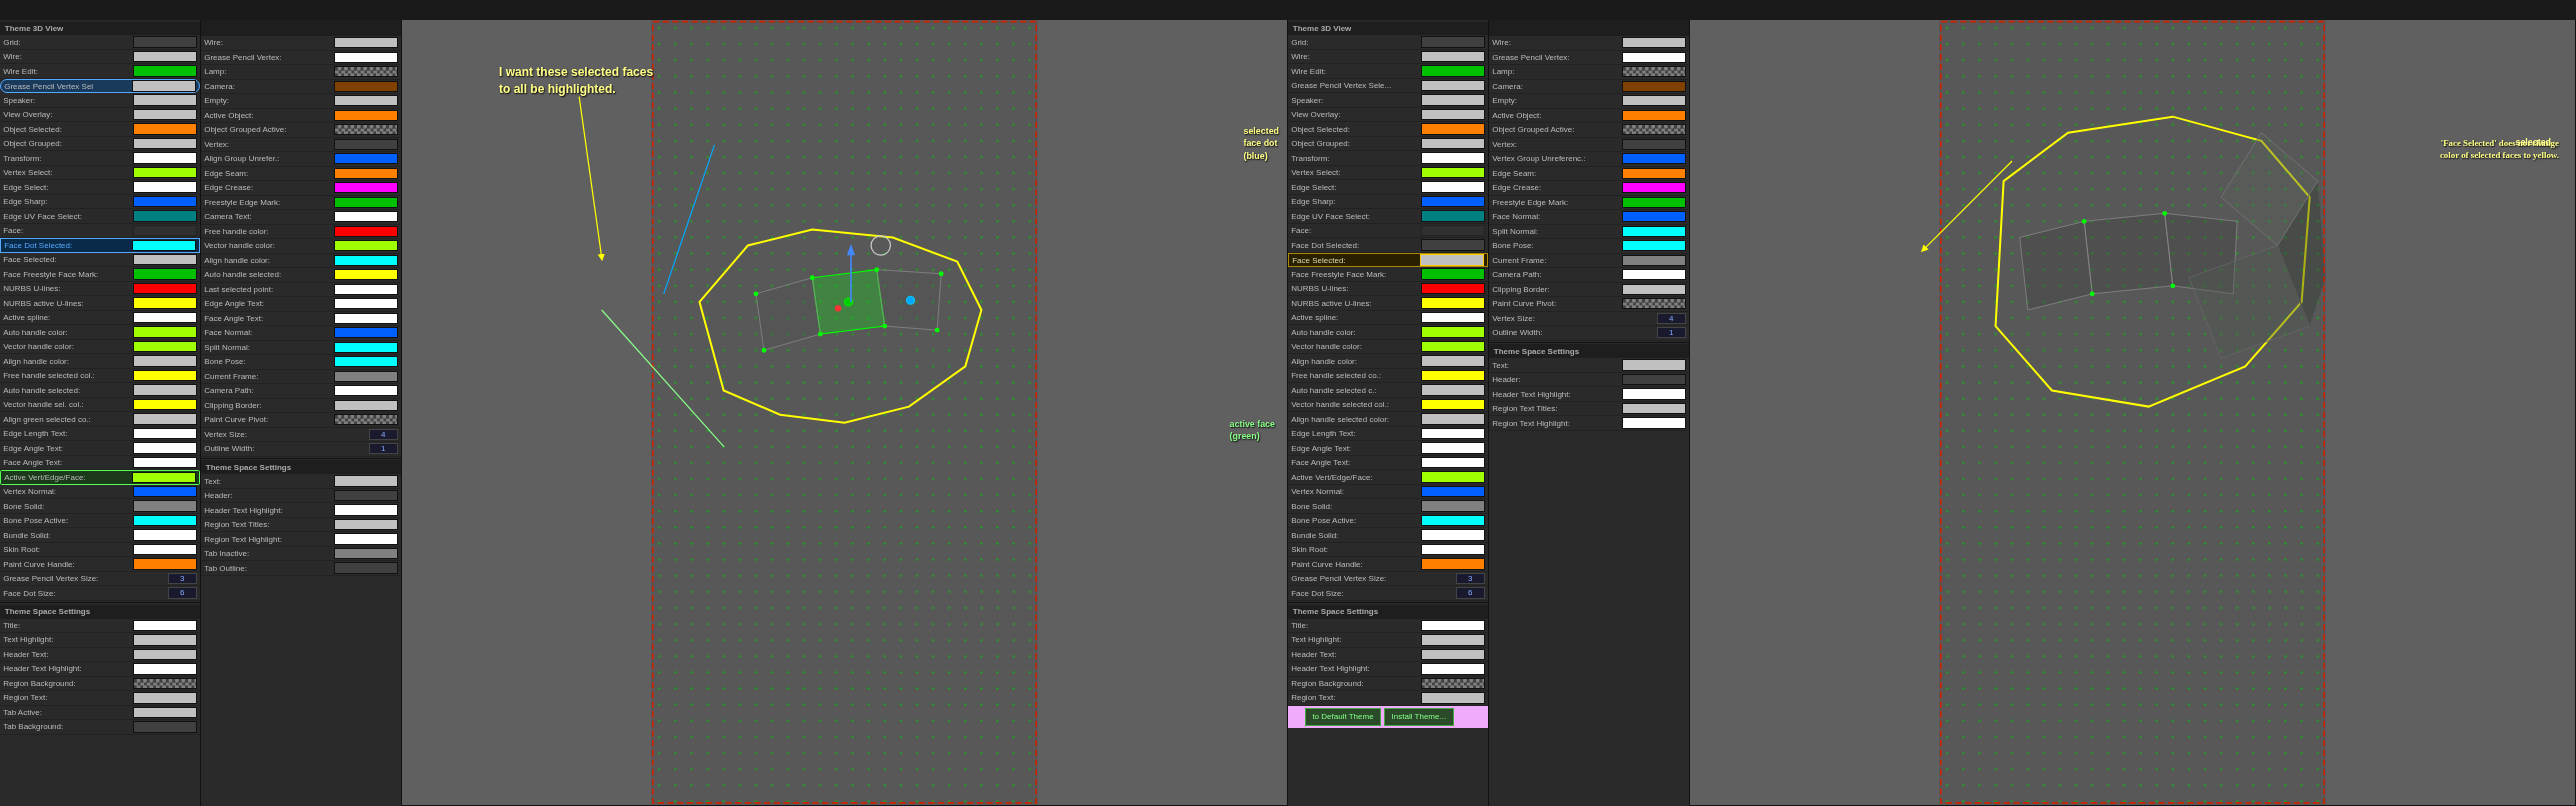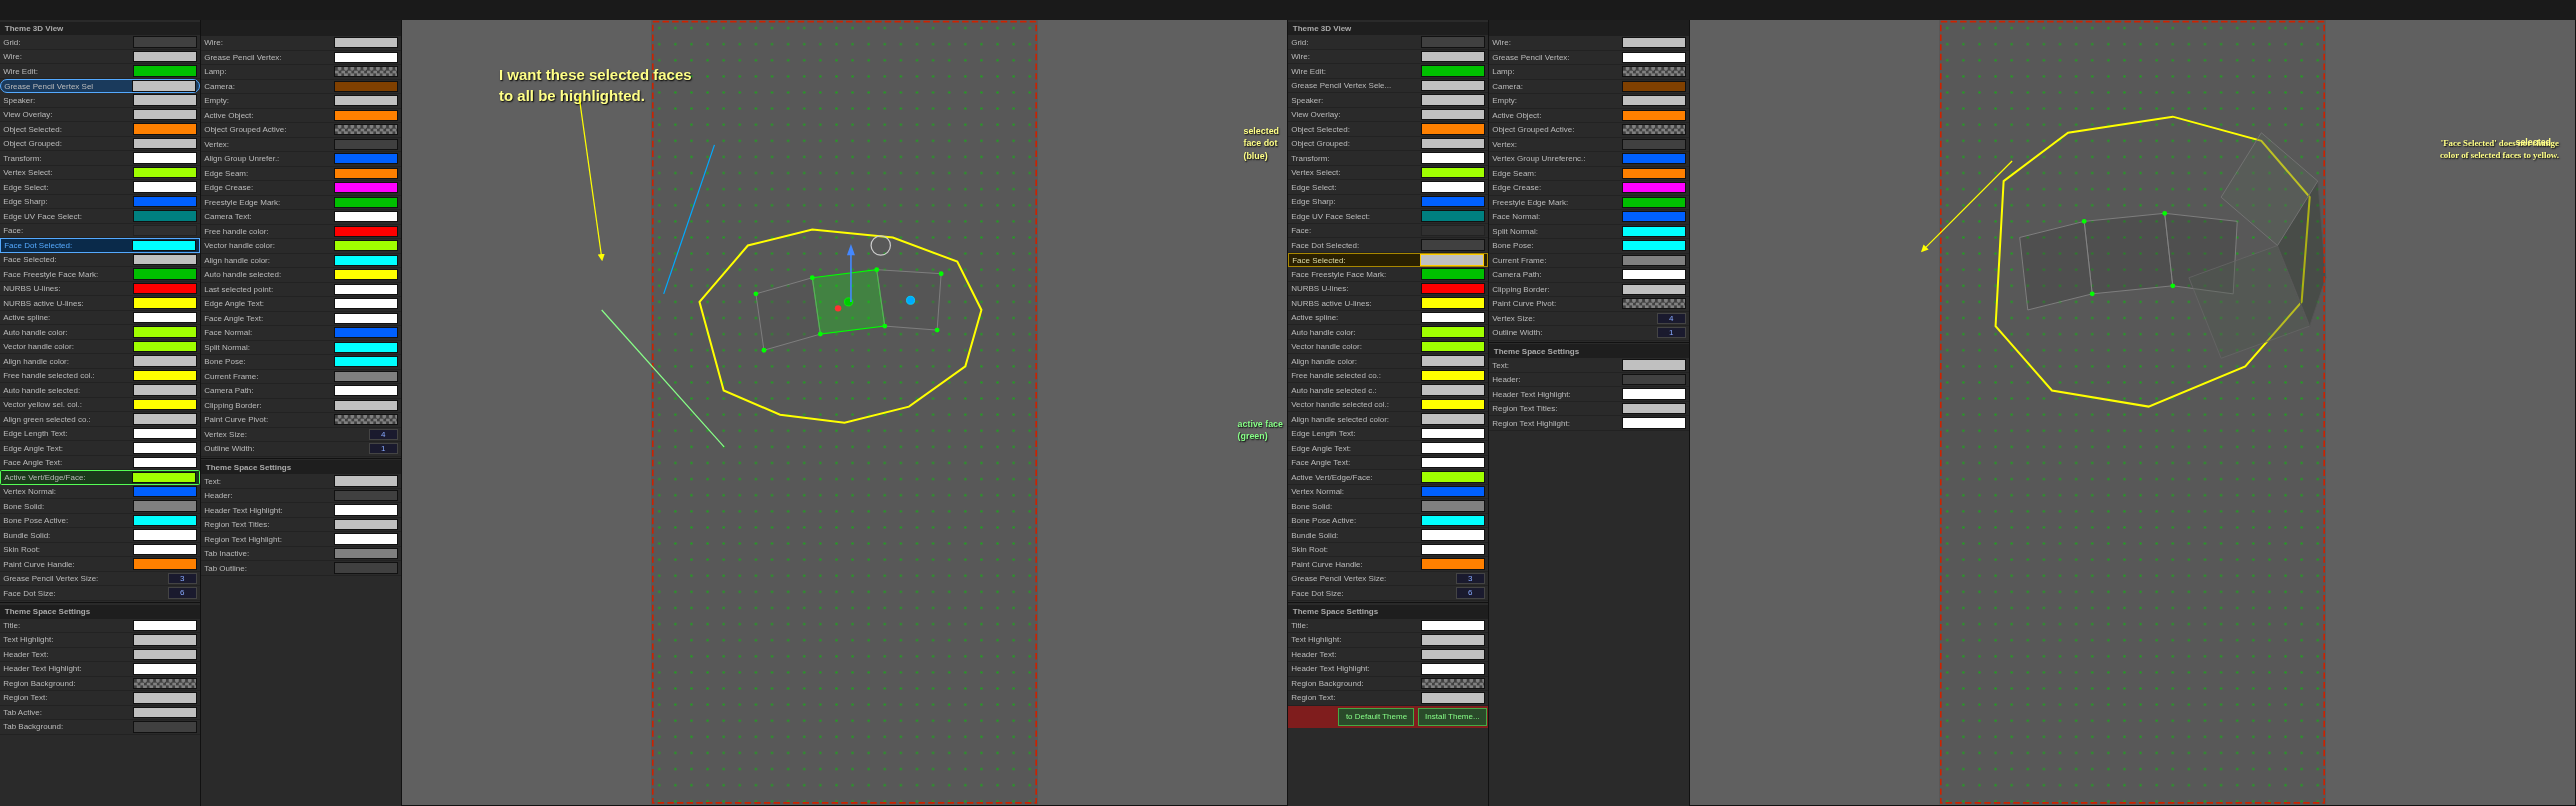--- a/index.html
+++ b/index.html
@@ -305,21 +305,21 @@
       </div>
       <div class="theme-row">
         <span class="theme-row-label">Free handle selected col.:</span>
         <div class="theme-row-color swatch-yellow"></div>
       </div>
       <div class="theme-row">
         <span class="theme-row-label">Auto handle selected:</span>
         <div class="theme-row-color swatch-lightgray"></div>
       </div>
       <div class="theme-row">
-        <span class="theme-row-label">Vector yellow sel. col.:</span>
+        <span class="theme-row-label">Vector handle sel. col.:</span>
         <div class="theme-row-color swatch-yellow"></div>
       </div>
       <div class="theme-row">
         <span class="theme-row-label">Align green selected co.:</span>
         <div class="theme-row-color swatch-lightgray"></div>
       </div>
       <div class="theme-row">
         <span class="theme-row-label">Edge Length Text:</span>
         <div class="theme-row-color swatch-white"></div>
       </div>
@@ -596,27 +596,27 @@
           <circle cx="232" cy="358" r="4" fill="#ff3333"></circle>
 
           <line x1="248" y1="290" x2="248" y2="350" stroke="#4488ff" stroke-width="2"></line>
           <polygon points="248,278 243,292 253,292" fill="#4488ff"></polygon>
 
           <circle cx="285" cy="280" r="12" fill="none" stroke="#ccc" stroke-width="1.5"></circle>
 
           <rect x="2" y="2" width="476" height="970" fill="none" stroke="#cc2200" stroke-width="2" stroke-dasharray="8,4"></rect>
         </svg>
 
-        <div class="comment-box" style="top: 44px; left: 97px; color: #ffff88; font-size: 15px;">
+        <div class="comment-box" style="top: 44px; left: 97px; color: #ffff88; font-size: 12px;">
           I want these selected faces<br>to all be highlighted.
         </div>
         <div class="comment-box" style="top: 105px; right: 8px; color: #ffff88; font-size: 8.9px; text-align: left;">
           selected<br>face dot<br>(blue)
         </div>
-        <div class="comment-box" style="bottom: 362px; right: 4px; color: #88ff88; font-size: 8.9px;">
+        <div class="comment-box" style="bottom: 362px; right: 12px; color: #88ff88; font-size: 8.9px;">
           active face<br>(green)
         </div>
 
         <svg style="position:absolute;top:0;left:0;width:100%;height:100%;pointer-events:none;" viewBox="0 0 1099 974" width="885" height="784">
           <line x1="220" y1="95" x2="248" y2="295" stroke="#ffff00" stroke-width="1.5" marker-end="url(#arr)"></line>
           <defs>
             <marker id="arr" markerWidth="6" markerHeight="6" refX="3" refY="3" orient="auto">
               <path d="M 0 0 L 6 3 L 0 6 Z" fill="#ffff00"></path>
             </marker>
           </defs>
@@ -820,21 +820,21 @@
       </div>
       <div class="theme-row">
         <span class="theme-row-label">Region Background:</span>
         <div class="theme-row-color swatch-checker"></div>
       </div>
       <div class="theme-row">
         <span class="theme-row-label">Region Text:</span>
         <div class="theme-row-color swatch-lightgray"></div>
       </div>
 
-      <div style="height:22.5px; background:#7f1d1d; display:flex; align-items:center; padding:0 1px; gap:3.2px; margin-top: auto; position: sticky; bottom: 0; justify-content: flex-end;">
+      <div style="height:22.5px; background:#f0abfc; display:flex; align-items:center; padding:0 17px; gap:3.2px; margin-top: auto; position: sticky; bottom: 0;">
         <button class="bottom-btn">to Default Theme</button>
         <button class="bottom-btn">Install Theme...</button>
       </div>
     </div>
 
     <div class="panel-mid">
       <div style="height: 16px; background: #1e1e1e;"></div>
 
       <div class="theme-row">
         <span class="theme-row-label">Wire:</span>

